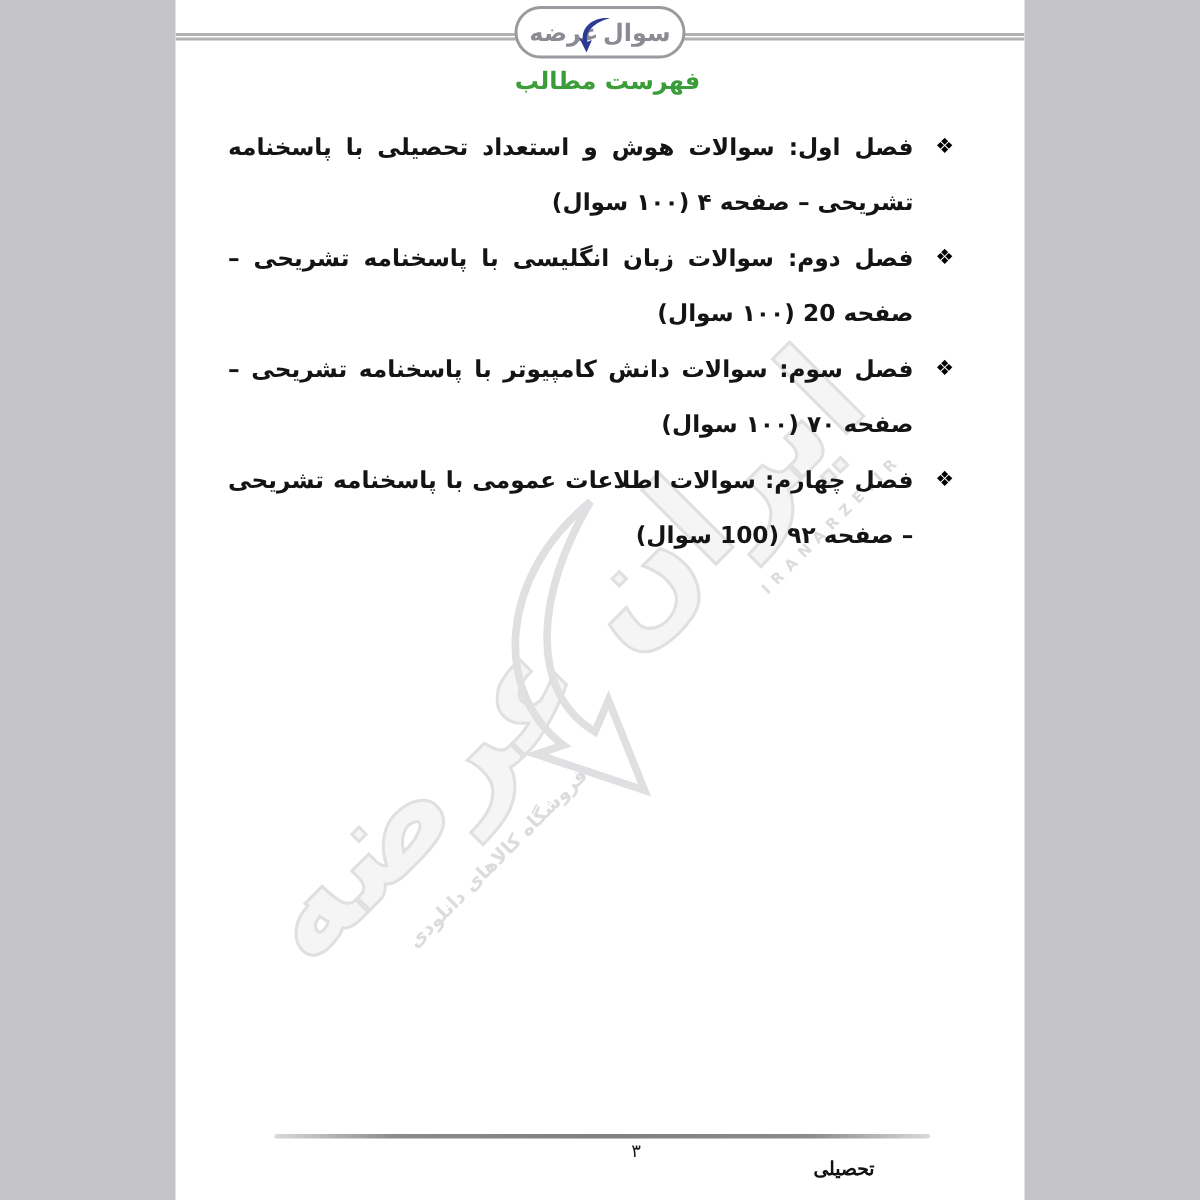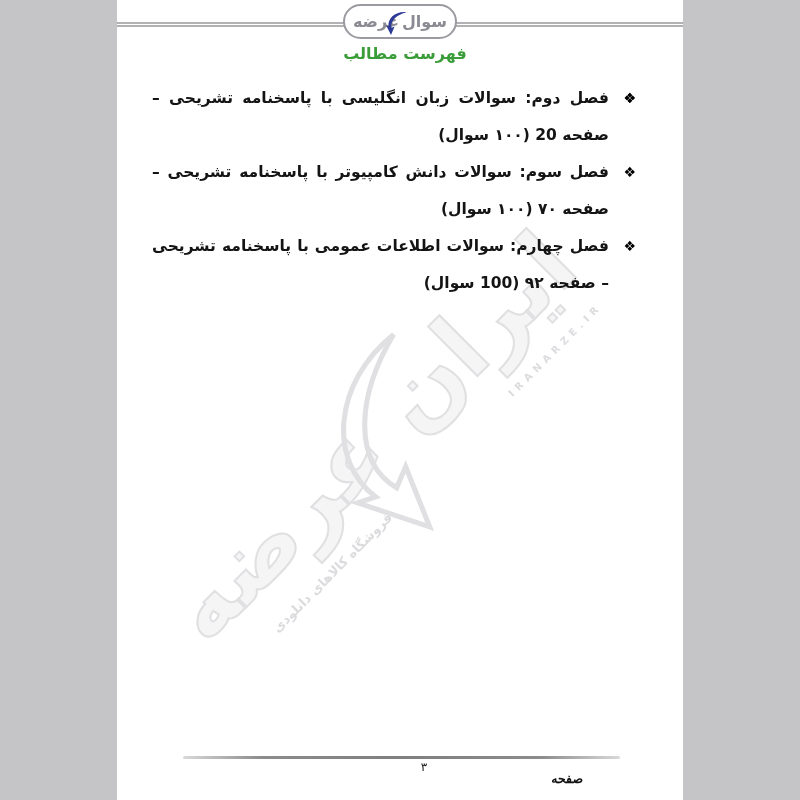--- a/index.html
+++ b/index.html
@@ -132,35 +132,36 @@
       <svg class="logo-arrow" viewBox="0 0 40 44" preserveAspectRatio="xMidYMid meet">
         <path d="M36 4 C18 2 4 14 6 28 L2 26 L10 42 L16 28 L11 30 C8 18 20 8 36 4 Z" fill="#2c3a95"></path>
       </svg>
     </div>
 
     <div class="doc-title">فهرست مطالب</div>
 
     <div class="toc">
       <div class="toc-item">
         <span class="toc-bullet">❖</span>
+        <span>فصل اول: سوالات هوش و استعداد تحصیلی با پاسخنامه تشریحی – صفحه ۴ (۱۰۰ سوال)</span>
       </div>
       <div class="toc-item">
         <span class="toc-bullet">❖</span>
         <span>فصل دوم: سوالات زبان انگلیسی با پاسخنامه تشریحی – صفحه 20 (۱۰۰ سوال)</span>
       </div>
       <div class="toc-item">
         <span class="toc-bullet">❖</span>
         <span>فصل سوم: سوالات دانش کامپیوتر با پاسخنامه تشریحی – صفحه ۷۰ (۱۰۰ سوال)</span>
       </div>
       <div class="toc-item">
         <span class="toc-bullet">❖</span>
         <span>فصل چهارم: سوالات اطلاعات عمومی با پاسخنامه تشریحی – صفحه ۹۲ (100 سوال)</span>
       </div>
     </div>
 
     <div class="footer-rule"></div>
     <div class="page-number">۳</div>
     <div class="footer-row">
-      <span>صفحه</span>
+      <span>تحصیلی</span>
     </div>
 
   </div>
 </div>
 
 </body></html>

